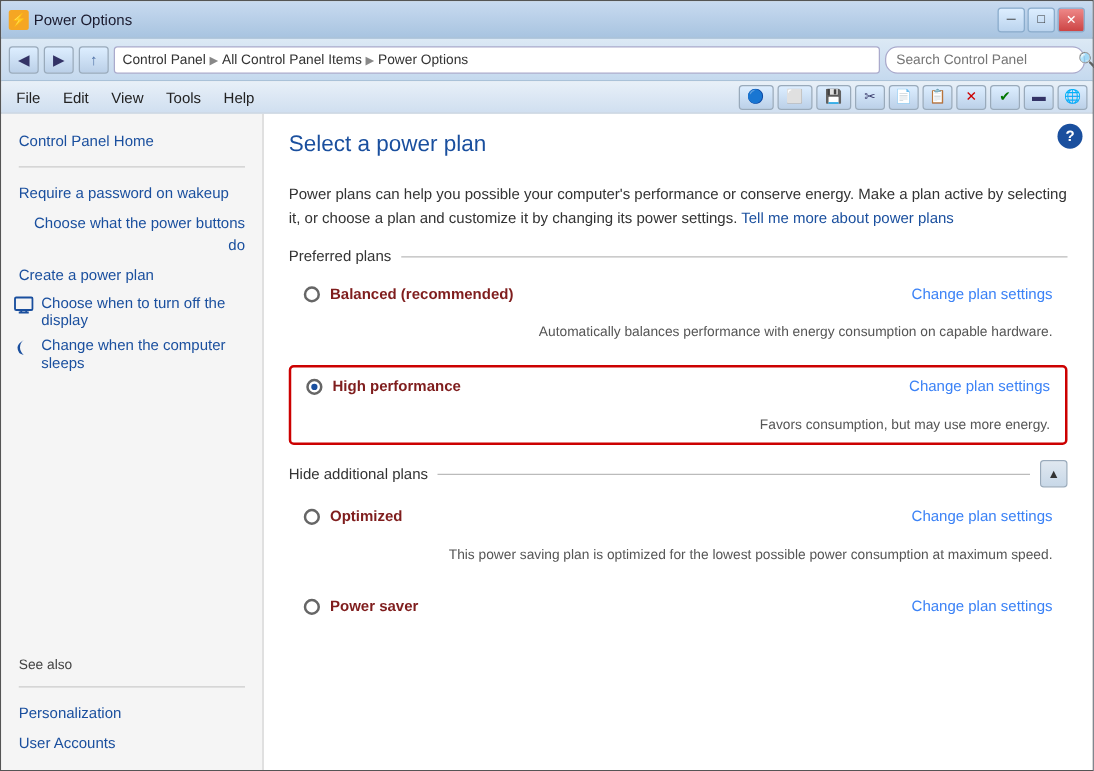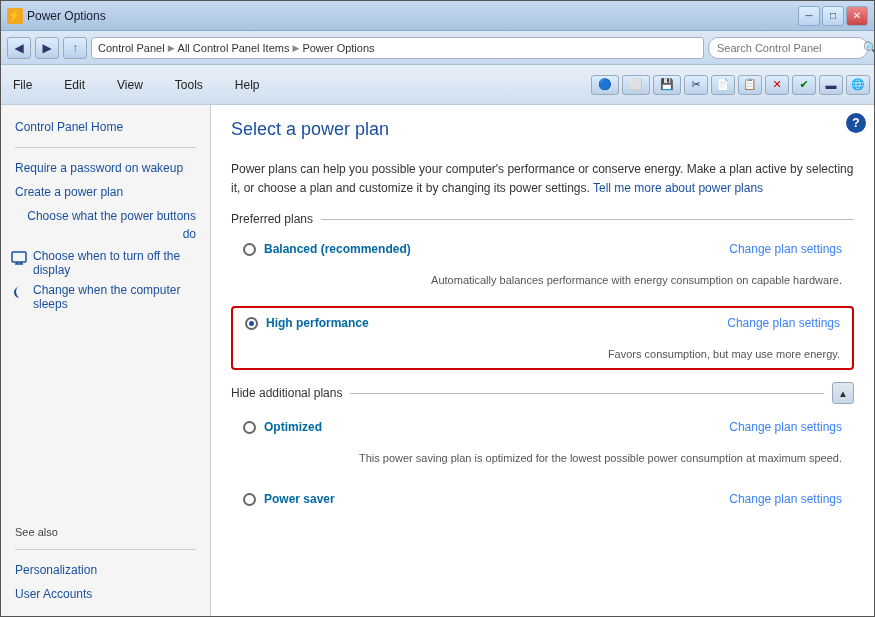--- a/index.html
+++ b/index.html
@@ -142,27 +142,27 @@
       border: none;
       outline: none;
       font-size: 11px;
       color: #999;
       flex: 1;
       background: transparent;
     }
 
     
     .menubar {
-      height: 40px;
+      height: 26px;
       background: linear-gradient(to bottom, #e8f0f8, #d0dff0);
       display: flex;
       align-items: center;
       padding: 0 4px;
       border-bottom: 1px solid #bcd;
-      gap: 16px;
+      gap: 2px;
       text-align: center;
     }
 
     .menu-item {
       padding: 2px 8px;
       font-size: 12px;
       color: #222;
       cursor: pointer;
       border-radius: 3px;
     }
@@ -331,21 +331,21 @@
     .radio.checked::after {
       content: '';
       width: 5px;
       height: 5px;
       border-radius: 50%;
       background: #1a4f9e;
     }
 
     .plan-name {
       font-size: 12px;
-      color: #0369a1;
+      color: #7f1d1d;
       font-weight: bold;
     }
 
     .plan-desc {
       font-size: 11px;
       color: #555;
       margin-left: 21px;
       margin-top: 18px;
       text-align: right;
     }
@@ -465,22 +465,22 @@
   </div>
 
   <div class="main-area">
 
     <div class="sidebar">
       <div class="sidebar-link">Control Panel Home</div>
 
       <div class="sidebar-divider"></div>
 
       <div class="sidebar-link">Require a password on wakeup</div>
+      <div class="sidebar-link">Choose what the power buttons do</div>
       <div class="sidebar-link">Create a power plan</div>
-      <div class="sidebar-link">Choose what the power buttons do</div>
       <div class="sidebar-link-with-icon">
         <svg class="sidebar-small-icon" viewBox="0 0 16 16">
           <rect x="1" y="2" width="14" height="10" rx="1" fill="none" stroke="#1a4f9e" stroke-width="1.5"></rect>
           <line x1="6" y1="12" x2="6" y2="14" stroke="#1a4f9e" stroke-width="1.5"></line>
           <line x1="10" y1="12" x2="10" y2="14" stroke="#1a4f9e" stroke-width="1.5"></line>
           <line x1="4" y1="14" x2="12" y2="14" stroke="#1a4f9e" stroke-width="1.5"></line>
         </svg>
         <span>Choose when to turn off the display</span>
       </div>
       <div class="sidebar-link-with-icon">

